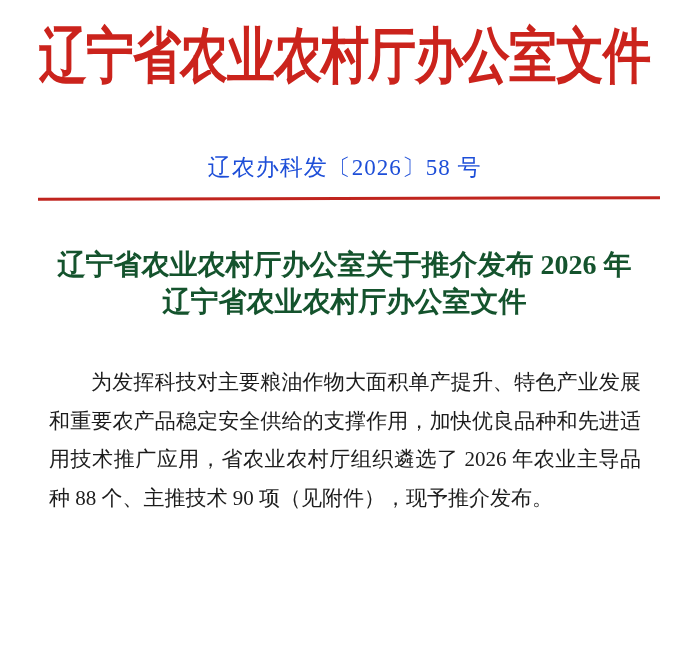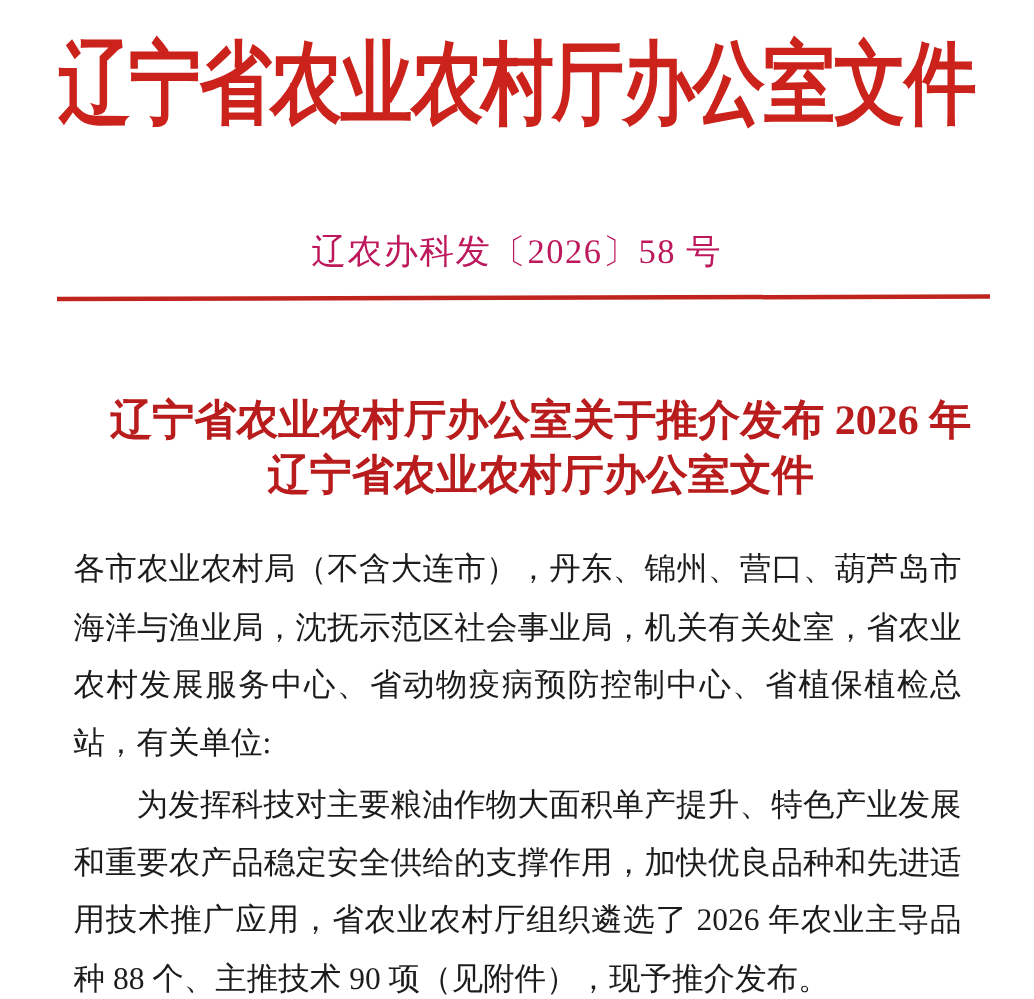--- a/index.html
+++ b/index.html
@@ -30,41 +30,41 @@
     transform-origin: center top;
   }
   .docnum {
     position: absolute;
     top: 152px;
     left: 0;
     width: 100%;
     text-align: center;
     font-size: 23px;
     letter-spacing: 1px;
-    color: #be185d;
+    color: #1d4ed8;
   }
   .redline {
     position: absolute;
     top: 197px;
     left: 38px;
     width: 622px;
     height: 3px;
     transform: rotate(-0.15deg);
   }
   .title {
     position: absolute;
     top: 246px;
     left: 30px;
     width: 629px;
-    margin: 16px;
+    margin: 0;
     text-align: center;
     font-size: 28px;
     font-weight: bold;
     line-height: 37px;
-    color: #b91c1c;
+    color: #14532d;
   }
   .title .tline {
     display: block;
   }
   .bodytext {
     position: absolute;
     top: 360px;
     left: 49px;
     width: 592px;
     font-size: 21px;
@@ -91,17 +91,16 @@
   <div class="docnum">辽农办科发〔2026〕58 号</div>
 
   <div class="redline" style="background: rgb(192, 36, 30);"></div>
 
   <h1 class="title">
     <span class="tline">辽宁省农业农村厅办公室关于推介发布 2026 年</span>
     <span class="tline">辽宁省农业农村厅办公室文件</span>
   </h1>
 
   <div class="bodytext">
-    <p class="recipients">各市农业农村局（不含大连市），丹东、锦州、营口、葫芦岛市海洋与渔业局，沈抚示范区社会事业局，机关有关处室，省农业农村发展服务中心、省动物疫病预防控制中心、省植保植检总站，有关单位:</p>
     <p class="indent">为发挥科技对主要粮油作物大面积单产提升、特色产业发展和重要农产品稳定安全供给的支撑作用，加快优良品种和先进适用技术推广应用，省农业农村厅组织遴选了 2026 年农业主导品种 88 个、主推技术 90 项（见附件），现予推介发布。</p>
   </div>
 
 </div>
 
 </body></html>

